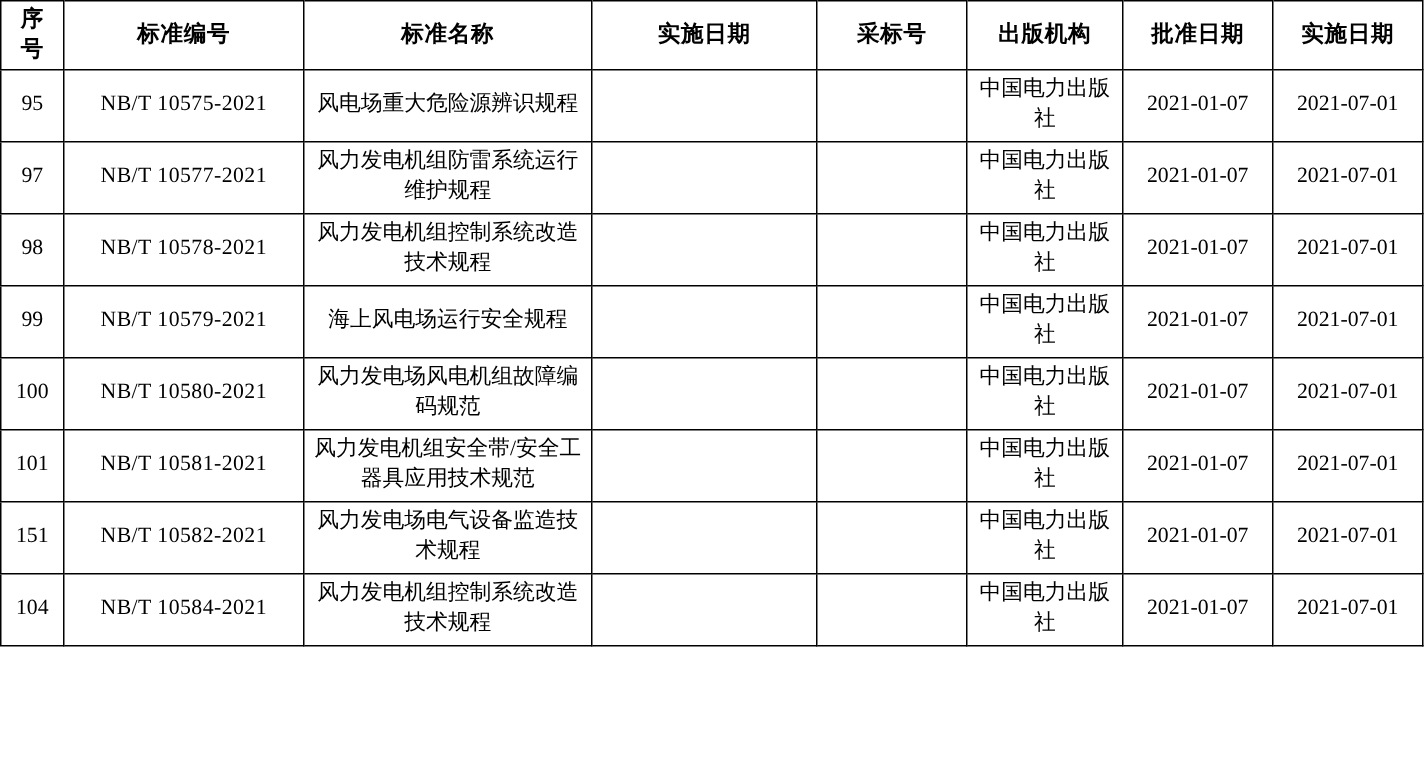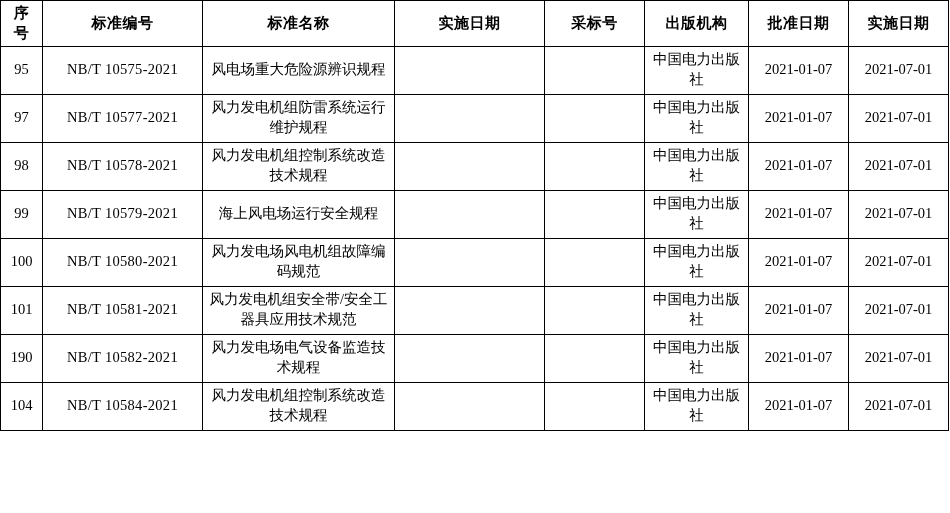--- a/index.html
+++ b/index.html
@@ -169,21 +169,21 @@
         <td class="seq">101</td>
         <td class="code">NB/T 10581-2021</td>
         <td class="name">风力发电机组安全带/安全工器具应用技术规范</td>
         <td class="empty"></td>
         <td class="empty"></td>
         <td class="pub">中国电力出版社</td>
         <td class="date">2021-01-07</td>
         <td class="date">2021-07-01</td>
       </tr>
       <tr>
-        <td class="seq">190</td>
+        <td class="seq">151</td>
         <td class="code">NB/T 10582-2021</td>
         <td class="name">风力发电场电气设备监造技术规程</td>
         <td class="empty"></td>
         <td class="empty"></td>
         <td class="pub">中国电力出版社</td>
         <td class="date">2021-01-07</td>
         <td class="date">2021-07-01</td>
       </tr>
       <tr>
         <td class="seq">104</td>

